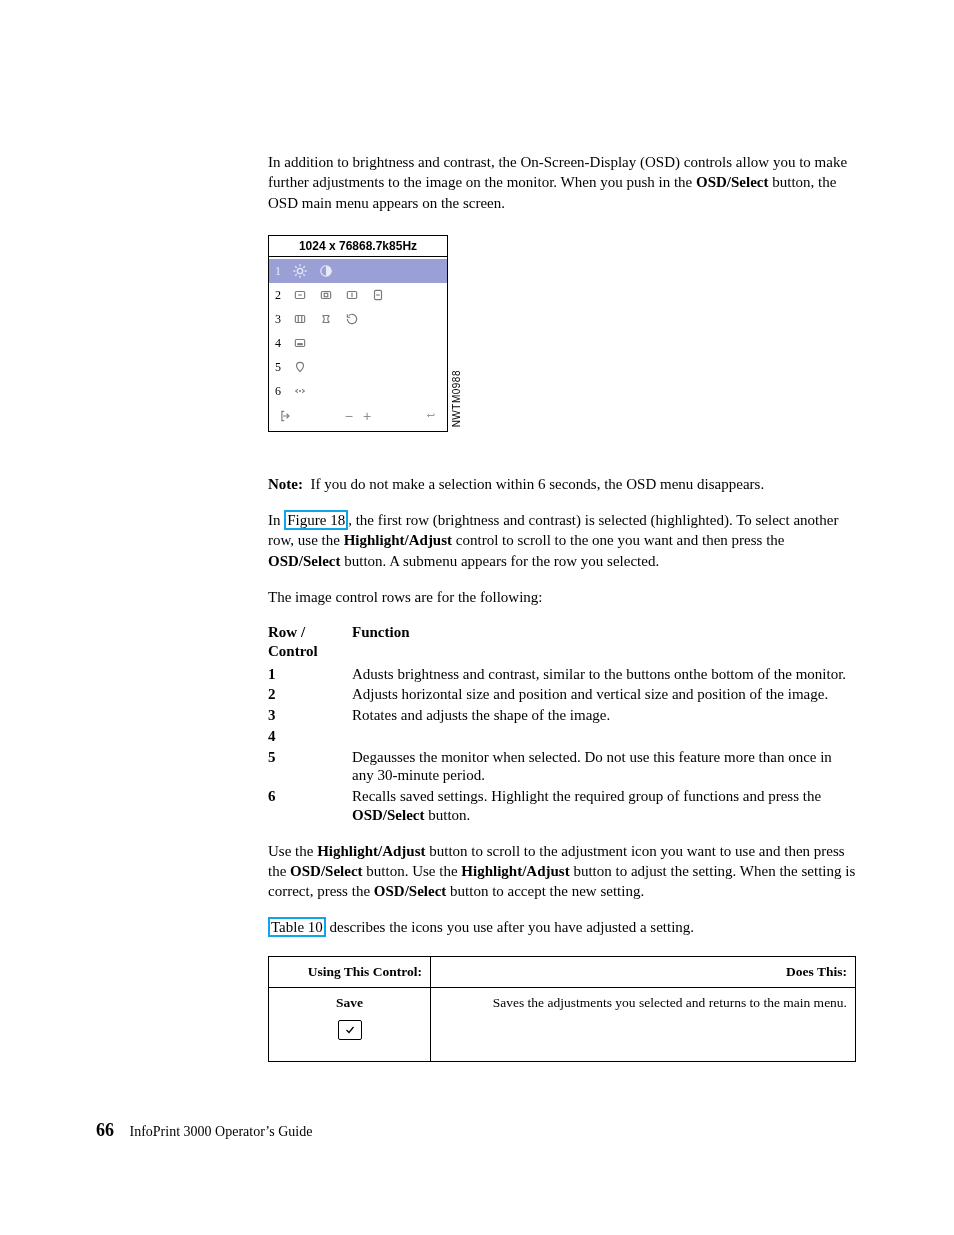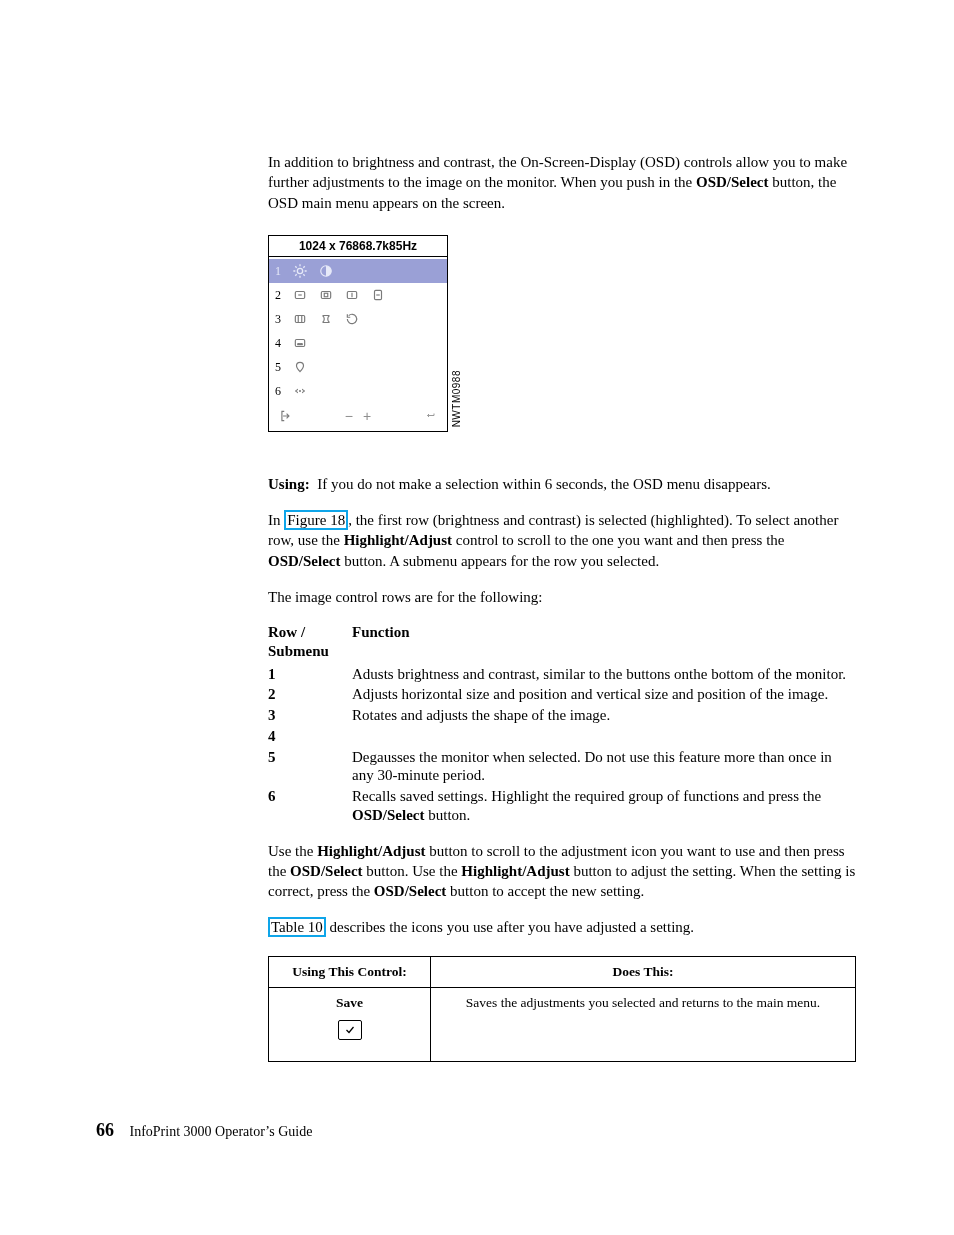--- a/index.html
+++ b/index.html
@@ -101,21 +101,21 @@
     margin-top: 18px;
     border: 1px solid #000;
     border-collapse: collapse;
     width: 100%;
     font-size: 13.5px;
   }
   .ctable th, .ctable td {
     border: 1px solid #000;
     padding: 6px 8px;
     vertical-align: top;
-    text-align: center;
+    text-align: right;
   }
   .ctable th { font-weight: 700; }
   .ctable .center { text-align: center; margin-left: 21px; }
   .save-icon-box {
     display:inline-flex;
     align-items:center;
     justify-content:center;
     width:22px;
     height:18px;
     border:1.5px solid #000;
@@ -268,33 +268,33 @@
               <path d="M20 7v4H7"></path>
               <path d="M10 8l-3 3 3 3"></path>
             </svg>
           </span>
       </div>
     </div>
     <span class="sidelabel">NWTM0988</span>
   </div>
 
   <p class="gap">
-    <b>Using:</b>&nbsp;&nbsp;<span>If you do not make a selection within 6 seconds, the OSD menu disappears.</span>
+    <b>Note:</b>&nbsp;&nbsp;<span>If you do not make a selection within 6 seconds, the OSD menu disappears.</span>
   </p>
 
   <p>
     <span>In </span><a class="link" href="#">Figure 18</a><span>, the first row (brightness and contrast) is selected (highlighted). To select another row, use the </span><b>Highlight/Adjust</b><span> control to scroll to the one you want and then press the </span><b>OSD/Select</b><span> button. A submenu appears for the row you selected.</span>
   </p>
 
   <p>The image control rows are for the following:</p>
 
   <div class="rowtable">
     <div class="head">
       <div class="col-a">
-        <span>Row /</span><br><span>Submenu</span>
+        <span>Row /</span><br><span>Control</span>
       </div>
       <div class="col-b">Function</div>
     </div>
     <div class="rt-row">
         <div class="col-a">1</div>
         <div class="col-b">Adusts brightness and contrast, similar to the buttons onthe bottom of the monitor.</div>
       </div>
     <div class="rt-row">
         <div class="col-a">2</div>
         <div class="col-b">Adjusts horizontal size and position and vertical size and position of the image.</div>

